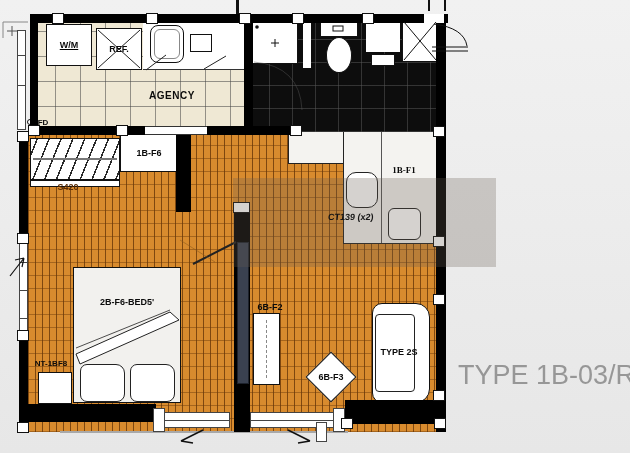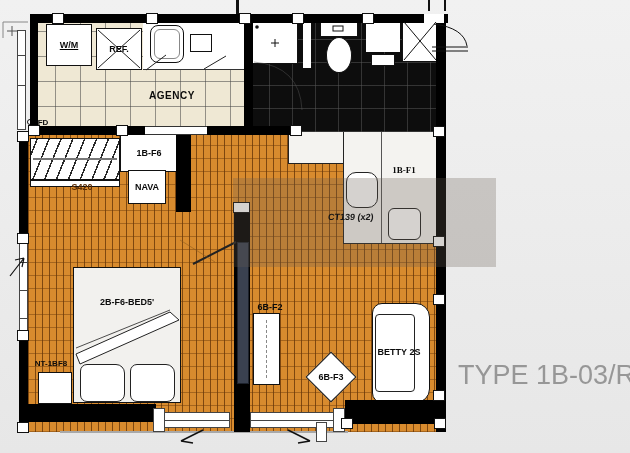--- a/index.html
+++ b/index.html
@@ -141,44 +141,41 @@
   <div class="box" style="left:371px;top:54px;width:24px;height:12px;"></div>
   <div class="box" style="left:402px;top:20px;width:36px;height:42px;"></div>
 
   <div class="box wardrobe" style="left:30px;top:138px;width:90px;height:42px;justify-content:flex-start;">
     <div class="rail"></div>
   </div>
   <div class="box" style="left:30px;top:180px;width:90px;height:7px;"></div>
   <div class="box" style="left:120px;top:134px;width:58px;height:38px;">
     <span class="t">1B-F6</span>
   </div>
-  <div class="box" style="left:128px;top:170px;width:38px;height:34px;">
-    <span class="t">NAVA</span>
-  </div>
-  <div class="lbl" style="left:82px;top:187px;color:#5a2c05;">S420</div>
+  <div class="lbl" style="left:68px;top:187px;color:#5a2c05;">S420</div>
   <div class="abs" style="left:73px;top:267px;width:108px;height:136px;background:#f2f1ee;border:1.5px solid #111;z-index:10;box-sizing:border-box;"></div>
   <div class="lbl" style="left:127px;top:302px;">2B-F6-BED5'</div>
   <div class="pillow" style="left:80px;top:364px;width:45px;height:38px;"></div>
   <div class="pillow" style="left:130px;top:364px;width:45px;height:38px;"></div>
   <div class="lbl" style="left:51px;top:363px;font-size:8px;">NT-1BF8</div>
   <div class="box" style="left:38px;top:372px;width:34px;height:32px;"></div>
 
   <div class="lbl" style="left:404px;top:170px;font-family:Liberation Serif, serif;">1B-F1</div>
   <div class="abs" style="left:346px;top:172px;width:32px;height:36px;background:#fff;border:1px solid #222;border-radius:10px;z-index:10;box-sizing:border-box;"></div>
   <div class="abs" style="left:388px;top:208px;width:33px;height:32px;background:#fff;border:1px solid #222;border-radius:6px;z-index:10;box-sizing:border-box;"></div>
   <div class="box" style="left:253px;top:313px;width:27px;height:72px;">
     <div class="abs" style="left:12px;top:6px;width:1px;height:58px;border-left:1px dashed #888;"></div>
   </div>
   <div class="lbl" style="left:270px;top:307px;">6B-F2</div>
   <div class="diamond" style="left:313px;top:359px;"></div>
   <div class="lbl" style="left:331px;top:377px;">6B-F3</div>
   <div class="sofa" style="left:372px;top:303px;width:58px;height:100px;">
     <div class="seat" style="left:2px;top:10px;width:40px;height:78px;border-radius:4px;"></div>
   </div>
-  <div class="lbl" style="left:399px;top:352px;">BETTY 2S</div>
+  <div class="lbl" style="left:399px;top:352px;">TYPE 2S</div>
 
   <svg class="overlay" width="630" height="453" viewBox="0 0 630 453">
     <path d="M98 30 L140 68 M140 30 L98 68" stroke="#222" stroke-width="1" fill="none"></path>
     <path d="M404 22 L436 60 M436 22 L404 60" stroke="#111" stroke-width="1" fill="none"></path>
     <path d="M271 43 H279 M275 39 V47" stroke="#111" stroke-width="1"></path>
     <circle cx="257" cy="27" r="1.8" fill="#111"></circle>
     <rect x="333" y="26" width="10" height="5" fill="none" stroke="#111" stroke-width="1"></rect>
     <path d="M432 47 H468 M432 51 H468" stroke="#111" stroke-width="1" fill="none"></path>
     <path d="M434 24 Q464 28 467 46" stroke="#111" stroke-width="1" fill="none"></path>
     <path d="M254 62 Q300 66 302 110" stroke="#555" stroke-width="0.8" fill="none" opacity="0.6"></path>

